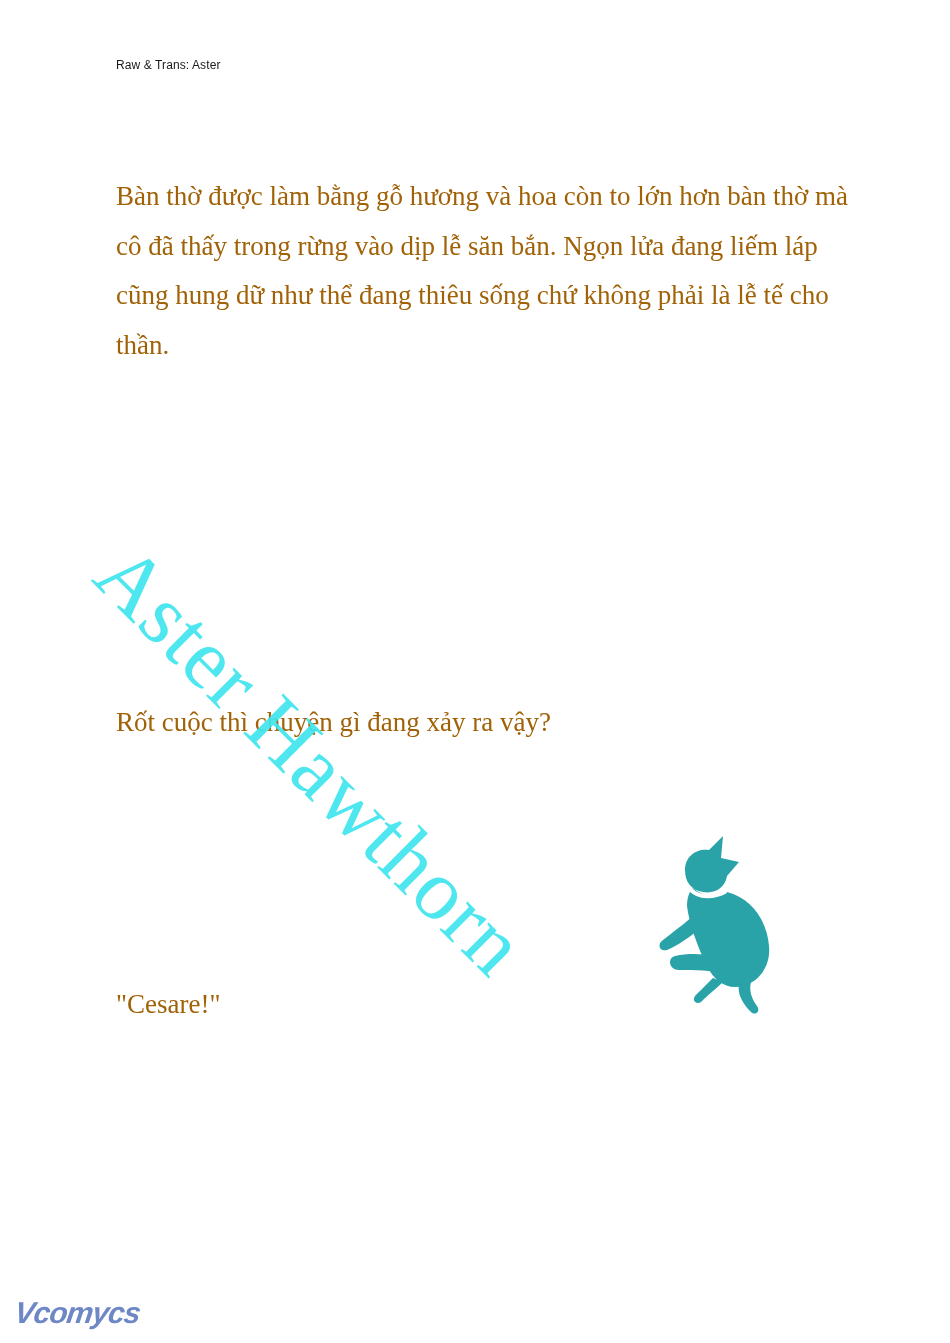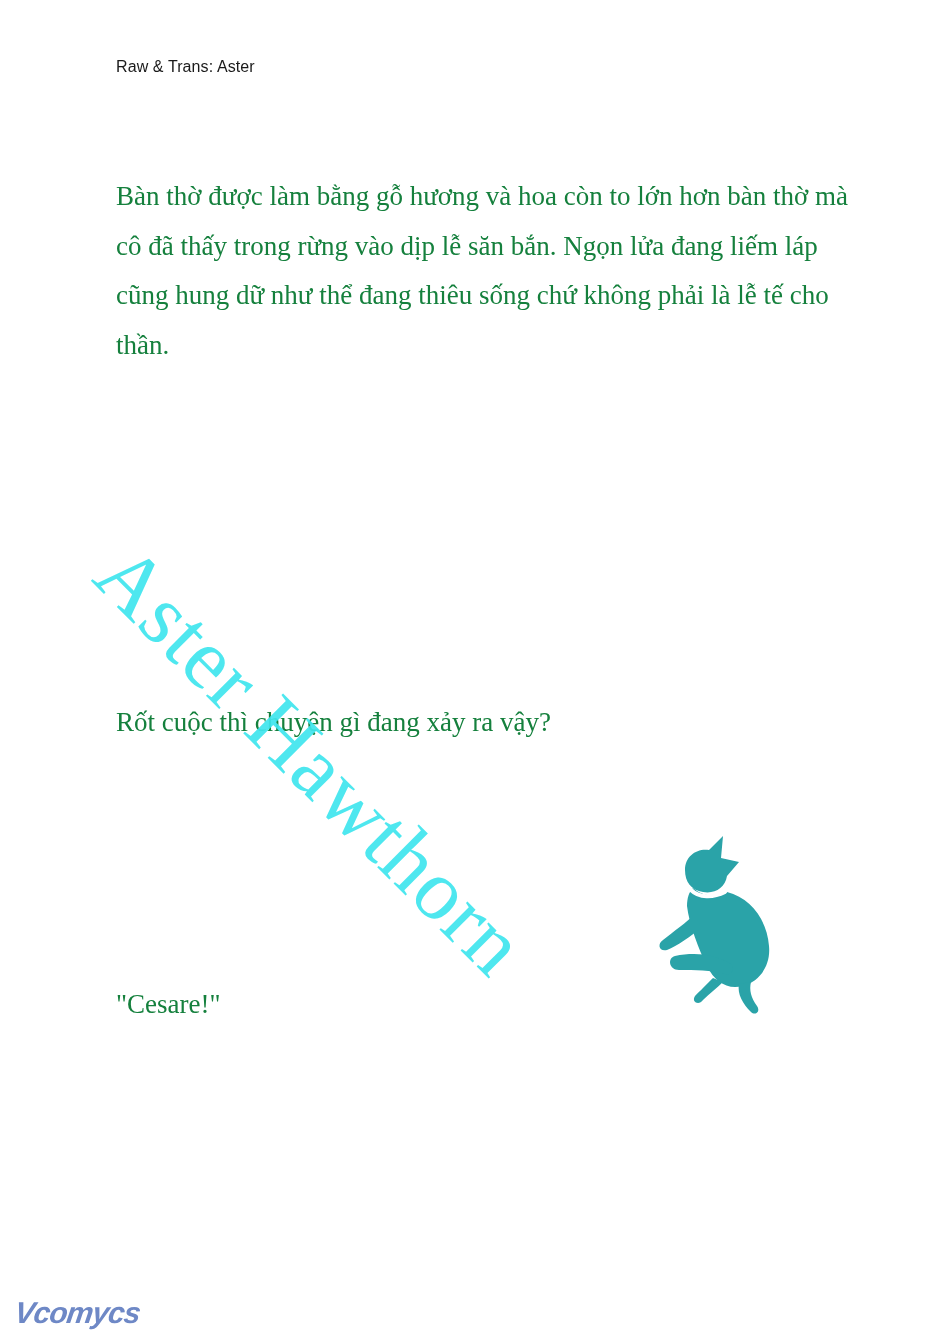--- a/index.html
+++ b/index.html
@@ -17,32 +17,32 @@
     position: absolute;
     left: 0; top: 0;
     width: 950px; height: 1343px;
     background: #ffffff;
   }
   .header {
     position: absolute;
     left: 116px;
     top: 58px;
     font-family: "Liberation Sans", sans-serif;
-    font-size: 16px;
+    font-size: 12px;
     color: #1a1a1a;
     letter-spacing: 0.1px;
   }
   .body-text {
     position: absolute;
     left: 116px;
     width: 740px;
     font-family: "Liberation Serif", serif;
     font-size: 27px;
     line-height: 49.5px;
-    color: #15803d;
+    color: #a16207;
     margin: 0;
   }
   .para { position: absolute; left: 116px; width: 740px; margin: 0; }
   .p1 { top: 172px; }
   .p2 { top: 449px; }
   .p3 { top: 698px; }
   .p4 { top: 804px; }
   .p5 { top: 980px; }
 
   .watermark {

